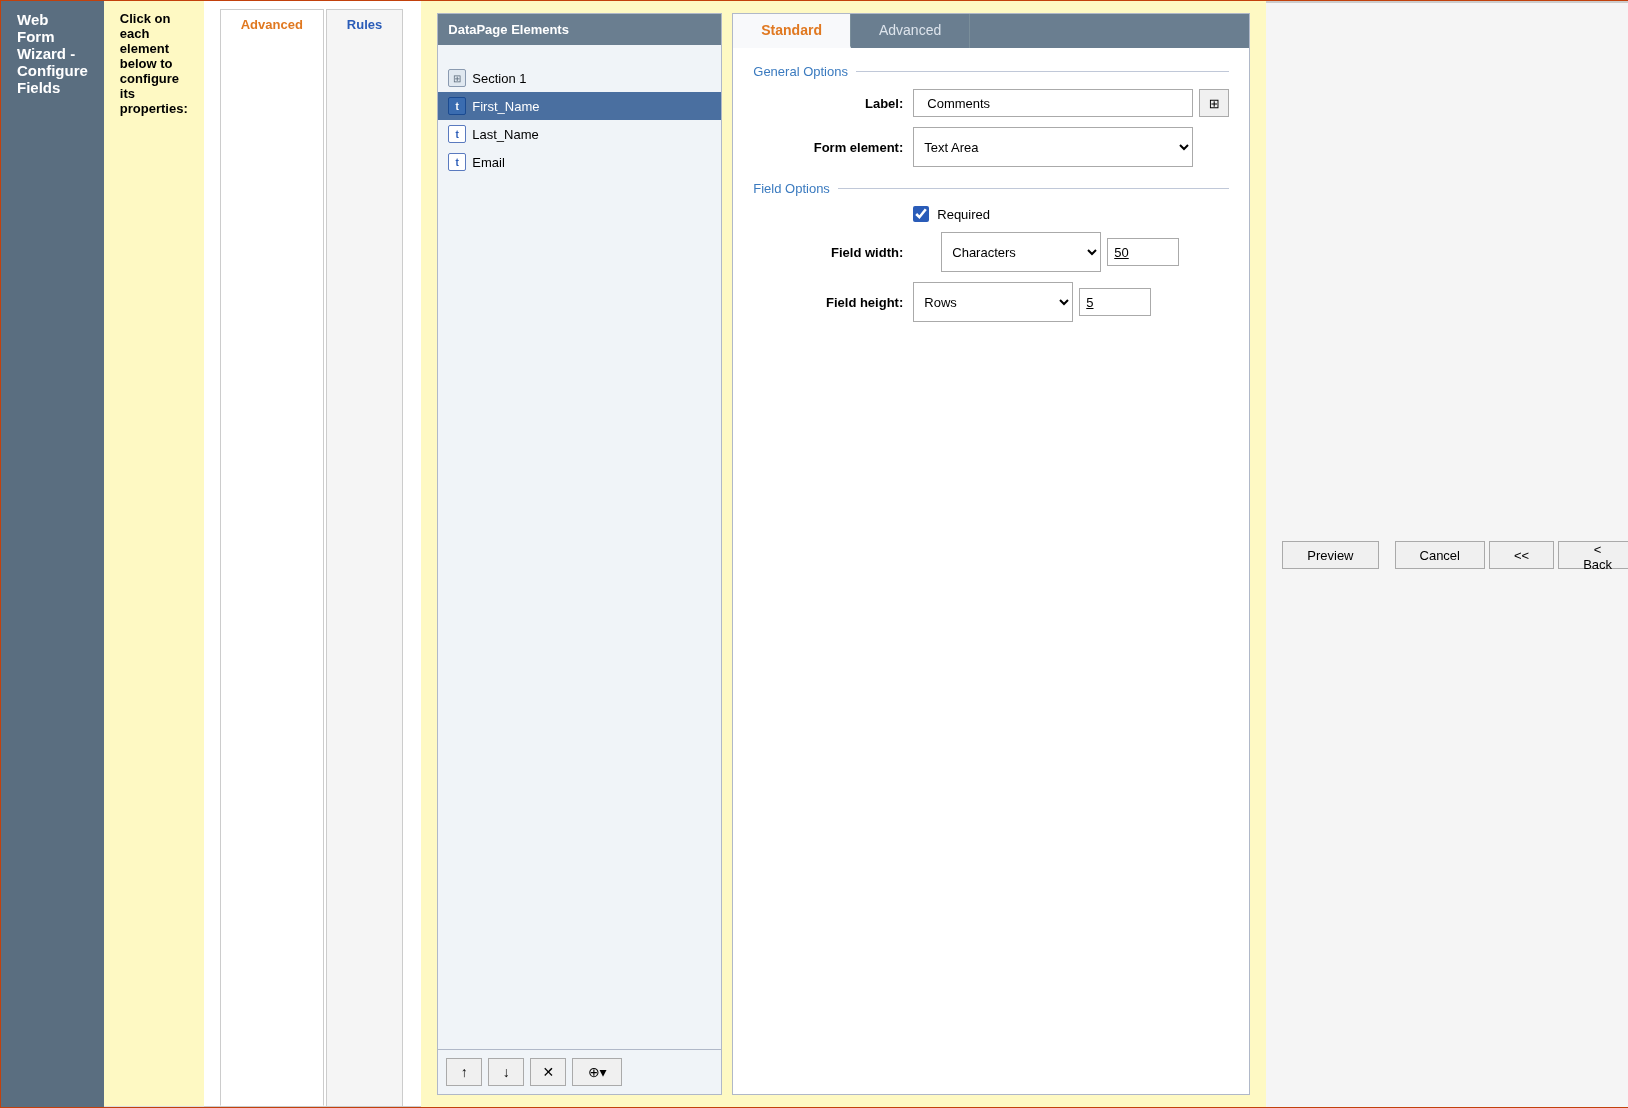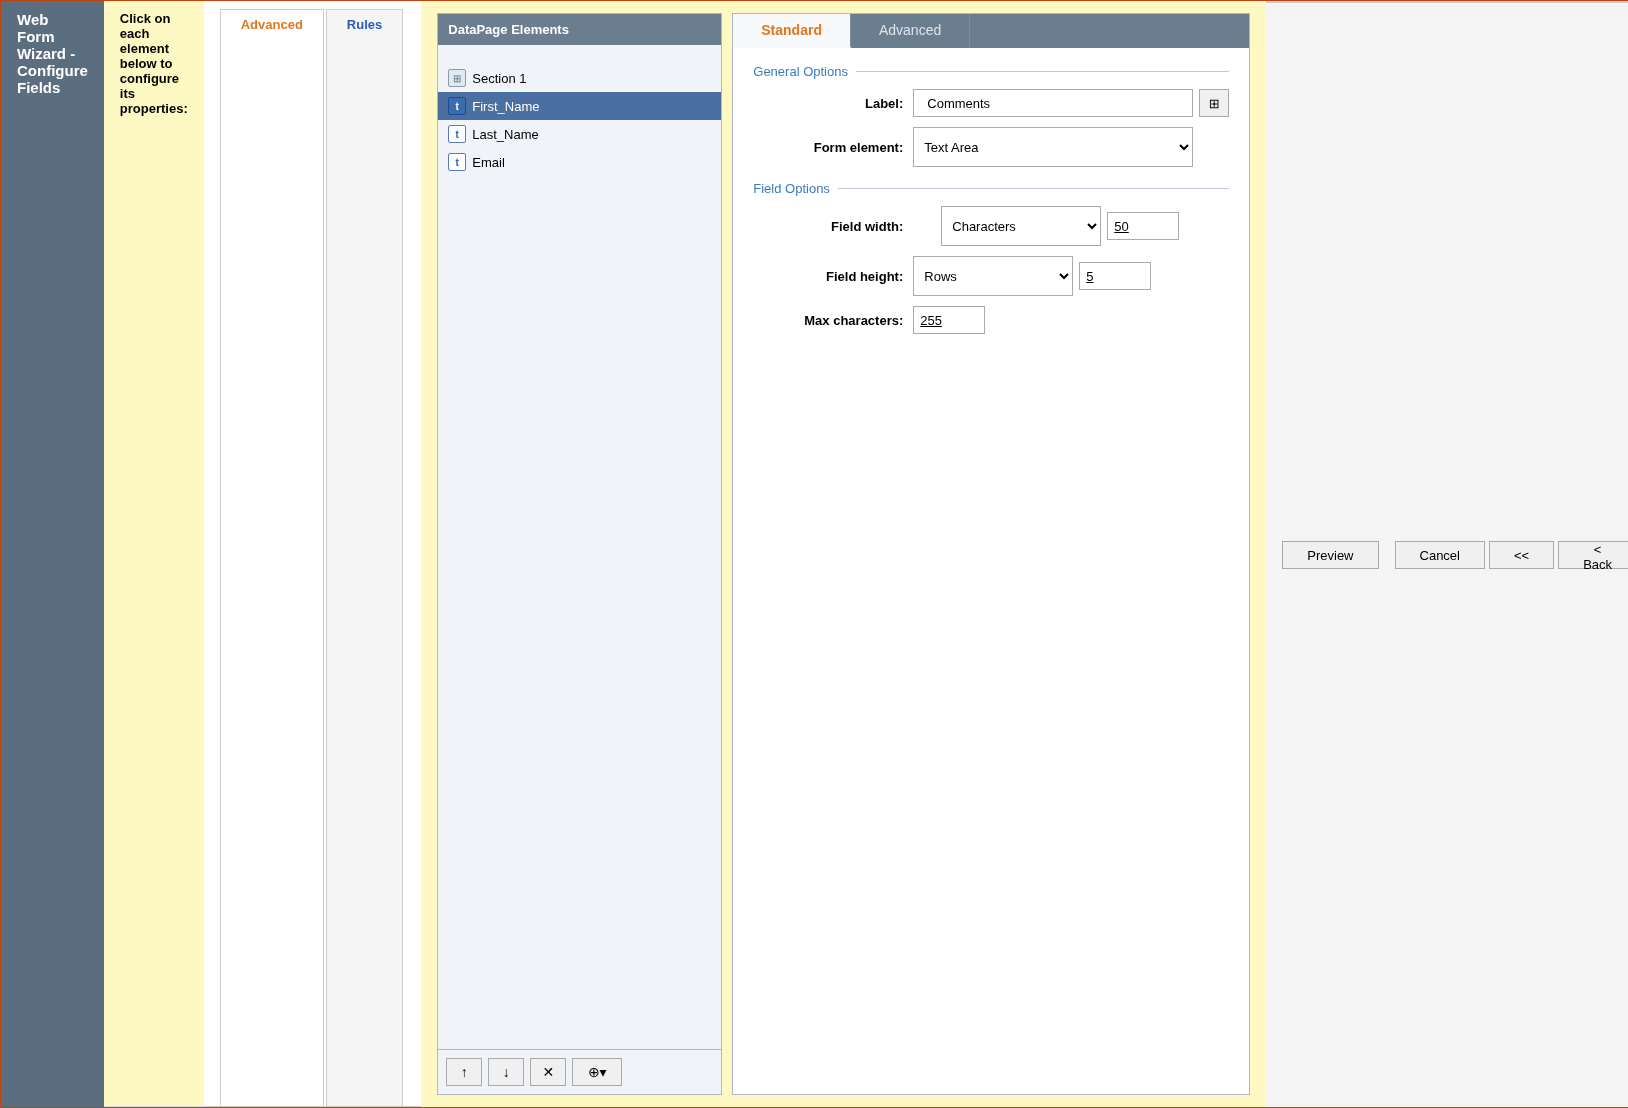--- a/index.html
+++ b/index.html
@@ -164,20 +164,24 @@
             <option>Text Box</option>
             <option>Text Field</option>
           </select>
         </div>
 
         <div class="field-options-section">
           <div class="section-title">
             <span>Field Options</span>
           </div>
 
+          <div class="checkbox-row">
+            <input type="checkbox" checked="" style="">
+            <span>Required</span>
+          </div>
 
           <div class="field-row">
             <span class="field-row-label">Field width:</span>
             <div style="display:flex;align-items:center;gap:6px;margin-left:28px;">
               <select class="select-field select-medium">
                 <option>Characters</option>
                 <option>Pixels</option>
                 <option>Percent</option>
               </select>
               <input type="text" class="small-input" value="50" style="">
@@ -188,24 +192,20 @@
             <span class="field-row-label">Field height:</span>
             <div style="display:flex;align-items:center;gap:6px;border-radius:9px;">
               <select class="select-field select-medium">
                 <option>Rows</option>
                 <option>Pixels</option>
               </select>
               <input type="text" class="small-input" value="5" style="">
             </div>
           </div>
 
-          <div class="field-row">
-            <span class="field-row-label">Max characters:</span>
-            <input type="text" class="small-input" value="255" style="">
-          </div>
 
 
         </div>
       </div>
     </div>
 
   </div>
 
   <div class="bottom-bar">
     <button class="bottom-btn">

